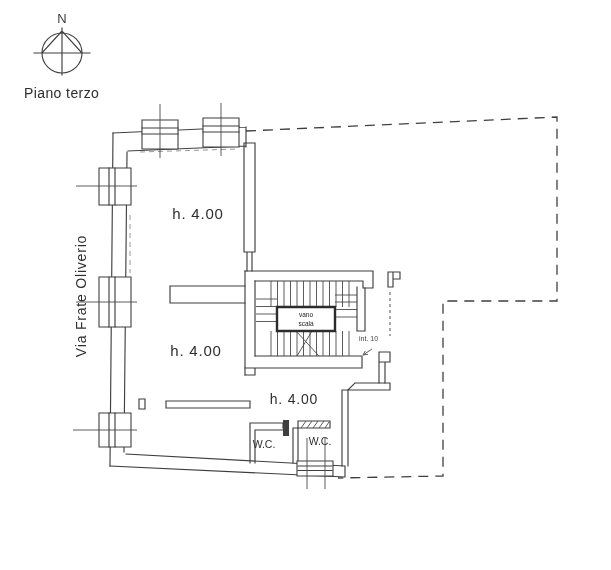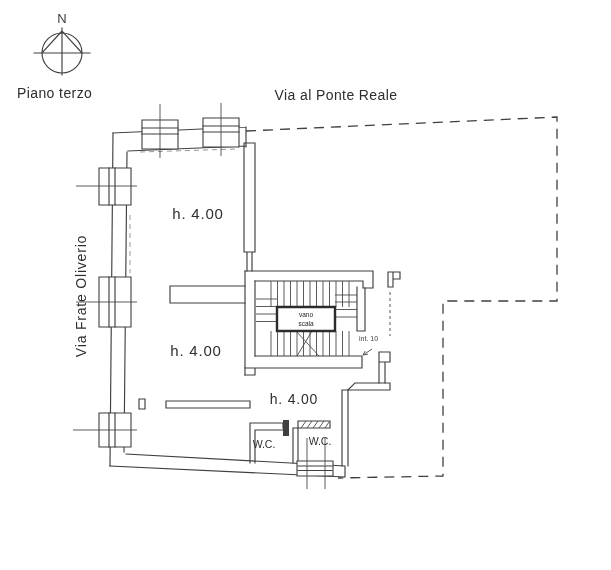--- a/index.html
+++ b/index.html
@@ -3,21 +3,21 @@
 <meta charset="utf-8">
 <style>
   html,body{margin:0;padding:0;background:#e8e8e8;}
   .canvas{
     position:relative;width:611px;height:570px;background:#ffffff;
     font-family:"Liberation Sans","DejaVu Sans",sans-serif;
     overflow:hidden;
   }
   svg.plan{position:absolute;left:0;top:0;}
   .lbl{position:absolute;color:#2e2e2e;white-space:nowrap;}
-  .title{left:17px;top:85px;font-size:14px;letter-spacing:.4px;}
+  .title{left:24px;top:85px;font-size:14px;letter-spacing:.4px;}
   .compass-n{left:54px;top:11px;width:16px;text-align:center;font-size:13px;color:#3a3a3a;}
   .street-top{left:266px;top:87px;width:140px;text-align:center;font-size:14px;letter-spacing:.4px;}
   .street-bottom{left:187px;top:503px;width:140px;text-align:center;font-size:14px;letter-spacing:.4px;}
   .street-left{left:81px;top:296px;transform:translate(-50%,-50%) rotate(-90deg);font-size:14px;letter-spacing:.8px;}
   .room1{left:160px;top:205px;width:76px;text-align:center;font-size:15px;letter-spacing:.8px;}
   .room2{left:158px;top:342px;width:76px;text-align:center;font-size:15px;letter-spacing:.8px;}
   .room3{left:258px;top:391px;width:72px;text-align:center;font-size:14px;letter-spacing:.8px;}
   .wc1{left:248px;top:438px;width:32px;text-align:center;font-size:10.5px;}
   .wc2{left:303px;top:435px;width:34px;text-align:center;font-size:10.5px;}
   .vano{left:278px;top:308px;width:56px;height:22px;display:flex;flex-direction:column;
@@ -122,21 +122,20 @@
       <path class="thin" d="M221 103V156"></path>
 
       <path class="wfill" d="M297 461h36v15h-36z"></path>
       <path class="ln" d="M298 466H332 M298 470.5H332"></path>
       <path class="thin" d="M307 438V489 M325 438V489"></path>
     </g>
   </svg>
 
   <div class="lbl compass-n">N</div>
   <div class="lbl title">Piano terzo</div>
-  <div class="lbl street-top">Via al Ponte Reale</div>
   <div class="lbl street-left">Via Frate Oliverio</div>
 
   <div class="lbl room1">h. 4.00</div>
   <div class="lbl room2">h. 4.00</div>
   <div class="lbl room3">h. 4.00</div>
   <div class="lbl wc1">W.C.</div>
   <div class="lbl wc2">W.C.</div>
 
   <div class="lbl vano">
     <span>vano</span>

